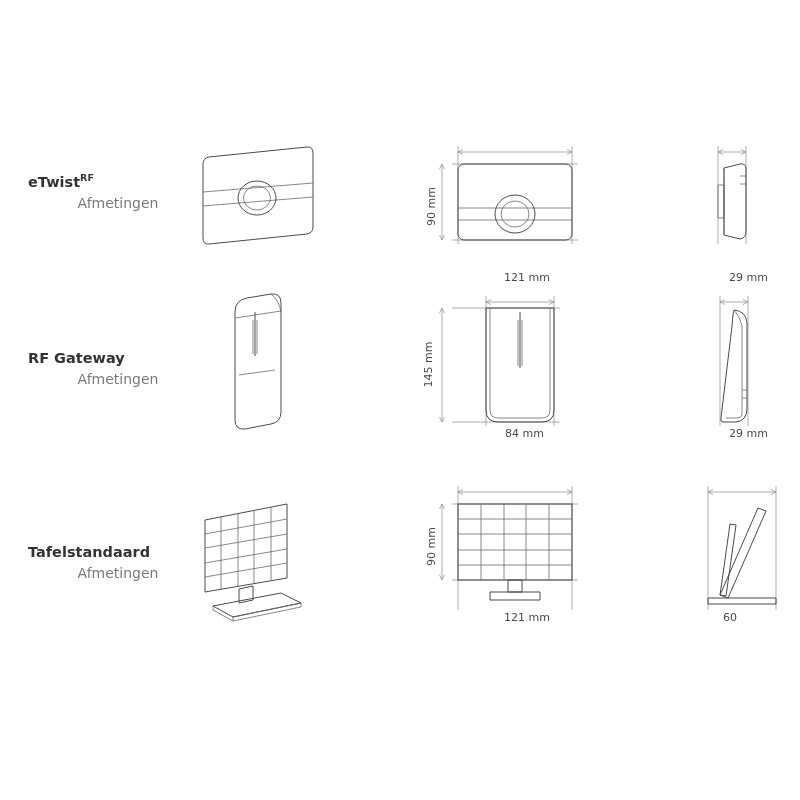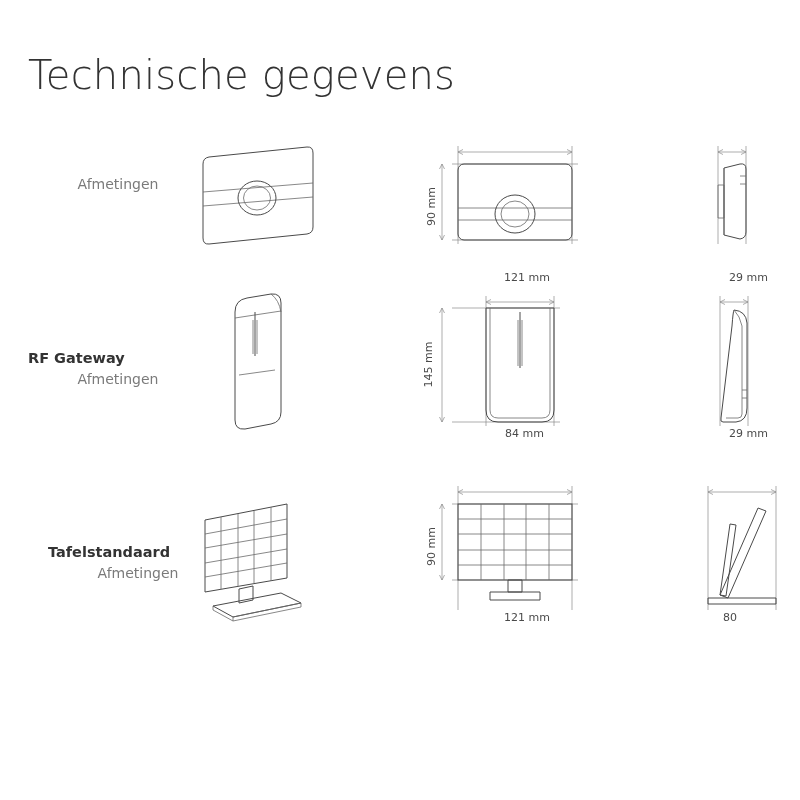--- a/index.html
+++ b/index.html
@@ -60,21 +60,21 @@
   .row-label .sub {
     font-size: 14px;
     font-weight: normal;
     color: #7a7a7a;
     line-height: 1.3;
     margin-top: 3px;
     text-align: center;
   }
   #row-0 .row-label { top: 32px; }
   #row-1 .row-label { top: 58px; }
-  #row-2 .row-label { top: 62px; margin-left: 20px; }
+  #row-2 .row-label { top: 62px; }
 
   .dim-text {
     position: absolute;
     font-size: 11px;
     color: #4a4a4a;
     white-space: nowrap;
   }
   .dim-text.vert {
     transform: rotate(-90deg);
     transform-origin: 50% 50%;
@@ -87,25 +87,25 @@
 
   .art {
     position: absolute;
   }
 </style>
 </head>
 <body>
 
 <div class="page">
 
-  <div class="page-title">Technische gegevens</div>
 
   <div class="row" id="row-0">
 
     <div class="row-label">
+      <div class="name"><span>eTwist</span><sup>RF</sup></div>
       <div class="sub">Afmetingen</div>
     </div>
 
     <div class="art" style="left:195px; top:0px;">
       <svg width="150" height="120" viewBox="0 0 150 120">
         <path class="ln" d="M14 17 L112 7 Q118 6.5 118 13 L118 87 Q118 93 112 94 L14 104 Q8 104.5 8 98 L8 24 Q8 18 14 17 Z"></path>
         <path class="ln-thin" d="M8 52 L118 43"></path>
         <path class="ln-thin" d="M8 66 L118 57"></path>
         <ellipse class="ln" cx="62" cy="58" rx="19" ry="17"></ellipse>
         <ellipse class="ln-thin" cx="62" cy="58" rx="13.5" ry="12"></ellipse>
@@ -265,16 +265,16 @@
         <path class="ln-ext" d="M18 12 L23 9.5 M18 12 L23 14.5"></path>
         <path class="ln-ext" d="M86 12 L81 9.5 M86 12 L81 14.5"></path>
 
         <path class="ln" d="M68 28 L76 31 L38 118 L30 115 Z"></path>
 
         <path class="ln" d="M40 44 L46 45 L36 116 L30 115 Z"></path>
 
         <path class="ln" d="M18 118 L86 118 L86 124 L18 124 Z"></path>
       </svg>
     </div>
-    <div class="dim-text" style="left:723px; top:131px;">80</div>
+    <div class="dim-text" style="left:723px; top:131px;">60</div>
   </div>
 
 </div>
 
 </body></html>

